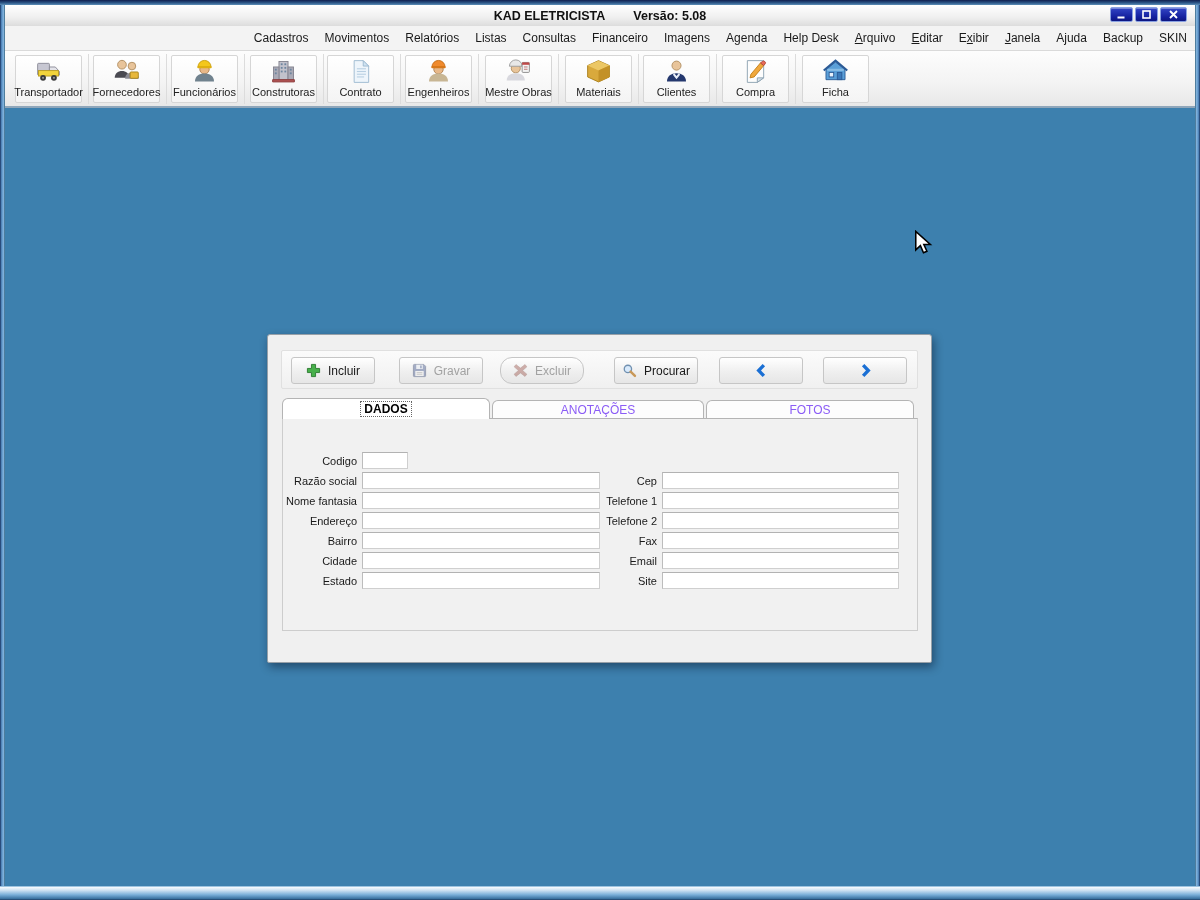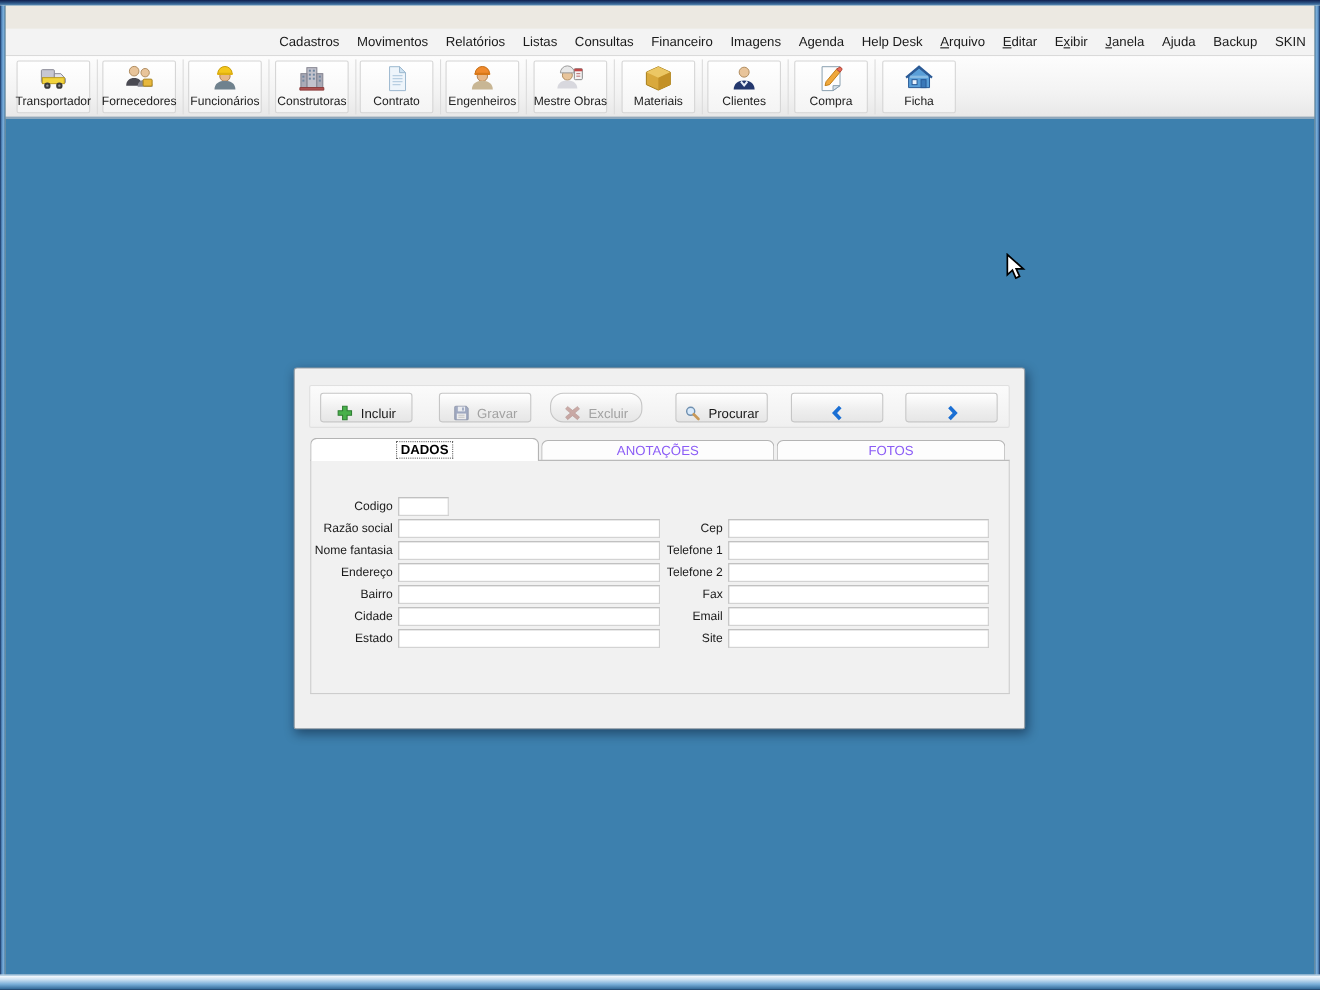--- a/index.html
+++ b/index.html
@@ -71,21 +71,21 @@
     display:flex; align-items:center; justify-content:center; padding:0;
     box-shadow: inset 0 1px 0 rgba(255,255,255,.35); }
   .cbtn.hover { background: linear-gradient(#5e70e2,#2c3cc2 70%,#1a28a8); border-color:#aab8f0; width:26px; }
   .child-body { position:relative; height:295px; background:#f0f0f0; }
 
   .action-panel { position:absolute; left:10px; top:12px; width:637px; height:39px;
     background: linear-gradient(#fbfbfb,#f0f0f0); border:1px solid #e0e0e0; border-radius:2px; }
   .abtn { position:absolute; top:6px; width:84px; height:27px;
     border:1px solid #c6c6c6; border-radius:3px;
     background: linear-gradient(#ffffff,#efefef 55%,#e6e6e6);
-    display:flex; align-items:flex-end; justify-content:center; gap:7px;
+    display:flex; align-items:center; justify-content:center; gap:7px;
     font-size:12px; color:#1a1a1a; padding:0; }
   .abtn .aicon { width:15px; height:15px; }
   .abtn .aicon svg { width:100%; height:100%; display:block; }
   .abtn.disabled { color:#a2a2a2; }
   .abtn.disabled .aicon { opacity:.45; filter:grayscale(.5); }
 
   .tab { position:absolute; top:62px; height:19px; background:#fdfdfd;
     border:1px solid #b4b4b4; border-bottom:none; border-radius:6px 6px 0 0;
     display:flex; align-items:center; justify-content:center;
     font-size:12px; color:#8b5cf6; }
@@ -104,20 +104,43 @@
 </style>
 </head>
 <body>
 
 <div class="screen">
   <div class="frame-top"></div>
   <div class="frame-left"></div>
   <div class="frame-right"></div>
   <div class="frame-bottom"></div>
 
+  <div class="titlebar">
+    <div class="title-text">
+      <span>KAD ELETRICISTA</span>
+      <span>Versão: 5.08</span>
+    </div>
+    <div class="win-controls">
+      <button class="winbtn">
+        <svg width="11" height="11" viewBox="0 0 11 11">
+            <rect x="1.5" y="7.5" width="7" height="2" fill="#fff"></rect>
+          </svg>
+      </button>
+      <button class="winbtn">
+        <svg width="11" height="11" viewBox="0 0 11 11">
+            <rect x="2" y="2" width="7" height="7" fill="none" stroke="#fff" stroke-width="1.6"></rect>
+          </svg>
+      </button>
+      <button class="winbtn close-main">
+        <svg width="11" height="11" viewBox="0 0 11 11">
+            <path d="M2 2l7 7M9 2l-7 7" stroke="#fff" stroke-width="1.9"></path>
+          </svg>
+      </button>
+    </div>
+  </div>
 
   <div class="menubar" id="menubar">
       <div class="menu-item">Cadastros</div>
       <div class="menu-item">Movimentos</div>
       <div class="menu-item">Relatórios</div>
       <div class="menu-item">Listas</div>
       <div class="menu-item">Consultas</div>
       <div class="menu-item">Financeiro</div>
       <div class="menu-item">Imagens</div>
       <div class="menu-item">Agenda</div>

